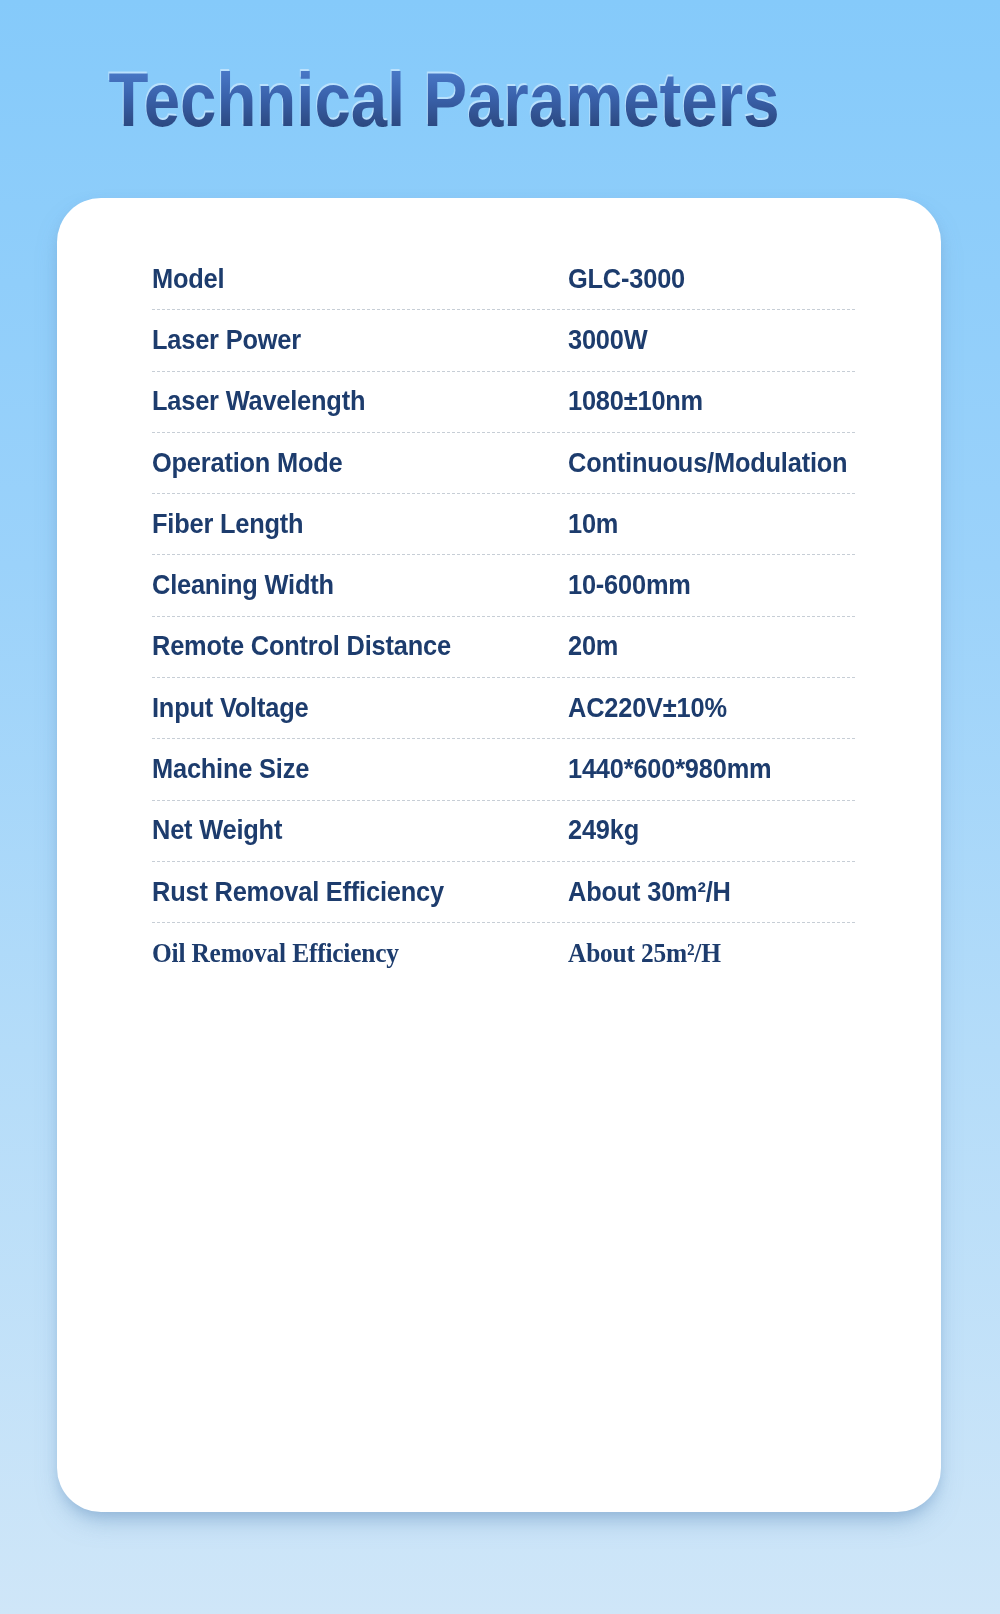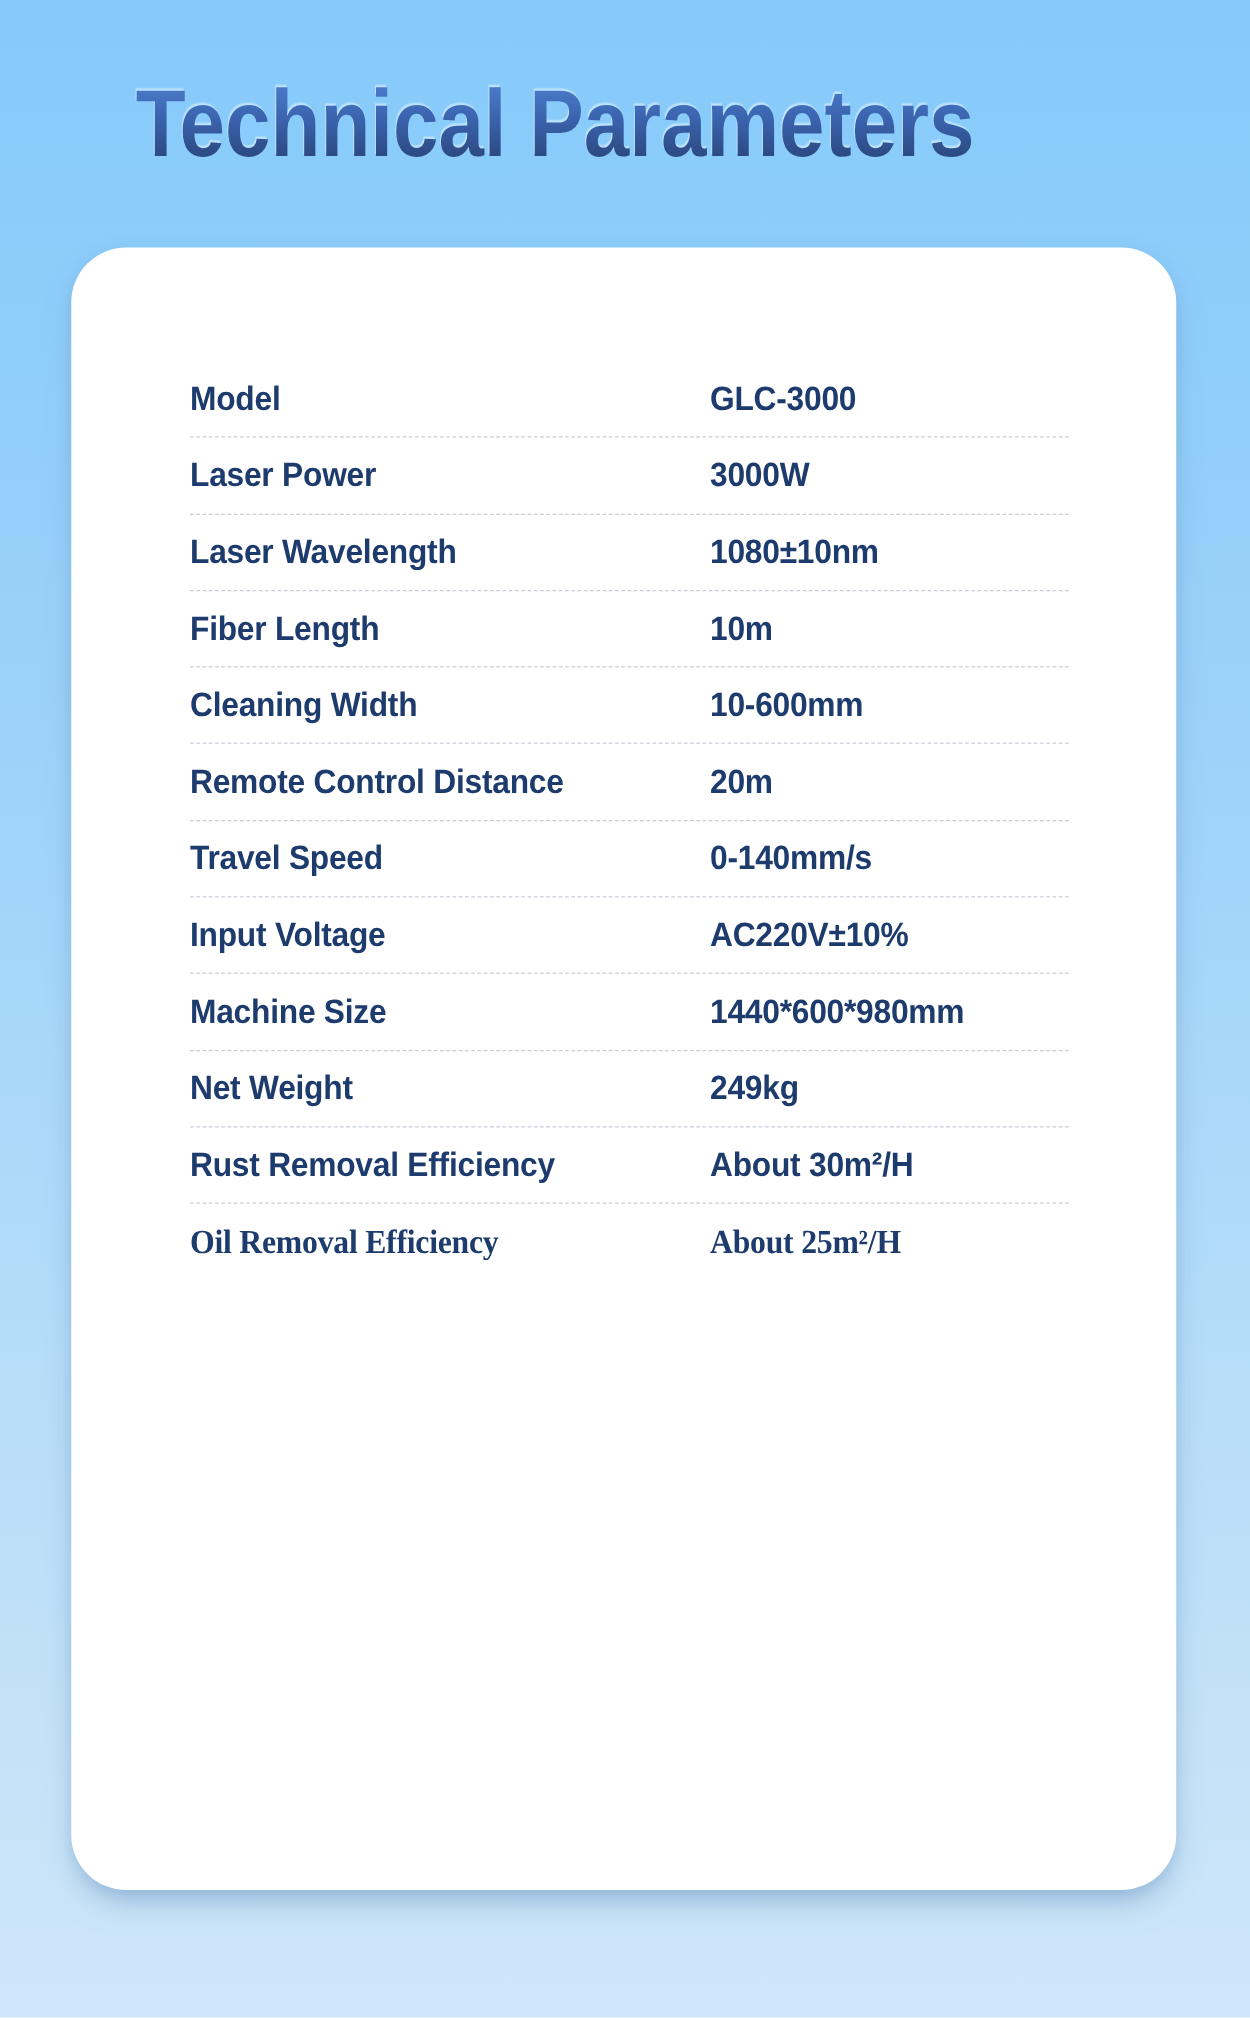--- a/index.html
+++ b/index.html
@@ -45,21 +45,21 @@
   .card {
     position: absolute;
     left: 57px;
     top: 198px;
     width: 884px;
     height: 1314px;
     background: #ffffff;
     border-radius: 44px;
     box-shadow: 0 14px 26px -8px rgba(104,148,192,0.55),
                 0 4px 10px rgba(120,160,205,0.25);
-    padding: 91px 86px 0 95px;
+    padding: 51px 86px 0 95px;
   }
 
   
   .row {
     display: flex;
     align-items: center;
     height: 61.3px;
     border-bottom: 1px dashed #C7CED6;
   }
   .row:last-child { border-bottom: none; font-family: Liberation Serif, serif; }
@@ -102,43 +102,43 @@
   <div class="row">
     <span class="label">Laser Power</span>
     <span class="value">3000W</span>
   </div>
 
   <div class="row">
     <span class="label">Laser Wavelength</span>
     <span class="value">1080±10nm</span>
   </div>
 
+  <div class="row">
+    <span class="label">Operation Mode</span>
+    <span class="value">Continuous/Modulation</span>
+  </div>
 
 
 
   <div class="row">
     <span class="label">Fiber Length</span>
     <span class="value">10m</span>
   </div>
 
   <div class="row">
     <span class="label">Cleaning Width</span>
     <span class="value">10-600mm</span>
   </div>
 
 
   <div class="row">
     <span class="label">Remote Control Distance</span>
     <span class="value">20m</span>
   </div>
 
-  <div class="row">
-    <span class="label">Travel Speed</span>
-    <span class="value">0-140mm/s</span>
-  </div>
 
 
   <div class="row">
     <span class="label">Input Voltage</span>
     <span class="value">AC220V±10%</span>
   </div>
 
 
 
   <div class="row">

